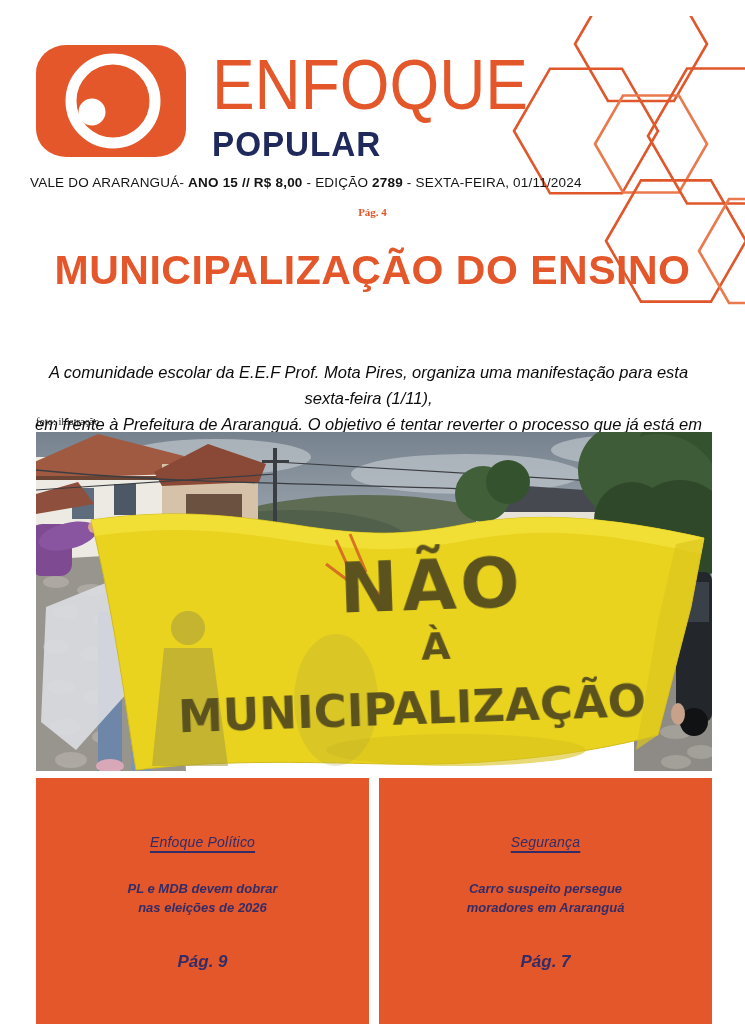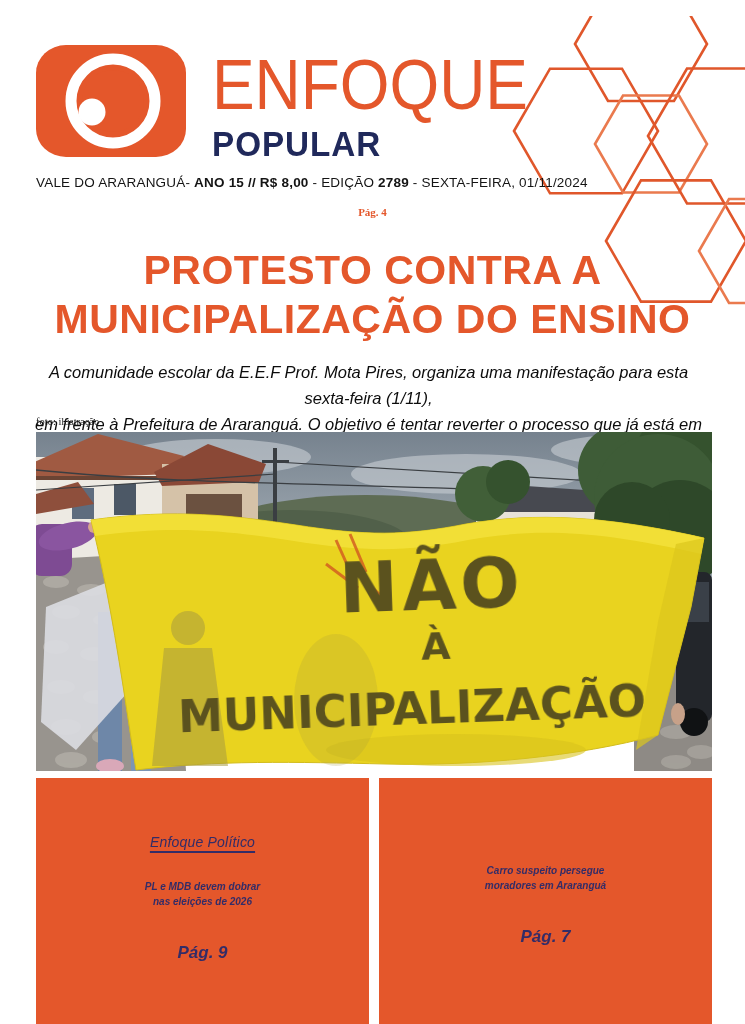--- a/index.html
+++ b/index.html
@@ -16,21 +16,21 @@
     color:var(--orange,#E4572B); font-size:71px; font-weight:400; line-height:.92;
     letter-spacing:0px; transform:scaleX(.90); transform-origin:left top; white-space:nowrap;
   }
   .brand-sub {
     color:var(--navy,#20295B); font-size:35px; font-weight:bold; letter-spacing:1px;
     transform:scaleX(.95); transform-origin:left top; margin-top:7px; white-space:nowrap;
   }
   .hexes { position:absolute; right:-2px; top:0; width:256px; height:302px; }
   
   .tagline {
-    position:absolute; left:36px; top:159px; font-size:13.5px; color:#141414;
+    position:absolute; left:30px; top:159px; font-size:13.5px; color:#141414;
     letter-spacing:.2px; white-space:nowrap;
   }
   .tagline b { font-weight:bold; }
   
   .pag-ref {
     position:absolute; top:190px; left:0; width:100%; text-align:center;
     color:var(--orange,#E4572B); font-size:11px; font-weight:bold;font-family:Liberation Serif, serif;
   }
   .headline {
     position:absolute; top:230px; left:0; width:100%; text-align:center;
@@ -59,21 +59,21 @@
     display:flex; gap:10px;
   }
   .teaser {
     flex:1; background:var(--orange,#E4572B); color:var(--teaser,#332C67);
     text-align:center; padding-top:56px; cursor:pointer;
   }
   .t-section {
     font-size:14px; font-weight:normal; font-style:italic; letter-spacing:.2px;
     text-decoration:underline; text-underline-offset:4px; text-decoration-thickness:1.5px;
   }
-  .t-title { margin-top:30px; font-size:10px; font-weight:bold; font-style:italic; line-height:1.45; }
+  .t-title { margin-top:30px; font-size:13px; font-weight:bold; font-style:italic; line-height:1.45; }
   .t-title span { display:block; }
   .t-page { margin-top:34px; font-size:17px; font-weight:bold; font-style:italic; }
 </style>
 </head>
 <body>
 
 <div class="page">
 
   <header>
     <svg class="logo" viewBox="0 0 152 114" aria-hidden="true">
@@ -96,21 +96,20 @@
         <polygon stroke="#EA7A4E" points="208,235 238,183 298,183 328,235 298,287 238,287"></polygon>
       </g>
     </svg>
   </header>
 
   <div class="tagline"><span>VALE DO ARARANGUÁ- </span><b>ANO 15 // R$ 8,00</b><span> - EDIÇÃO </span><b>2789</b><span> - SEXTA-FEIRA, 01/11/2024</span></div>
 
   <div class="pag-ref">Pág. 4</div>
 
   <h1 class="headline">
-    <span>PROTESTO CONTRA A</span>
     <span>MUNICIPALIZAÇÃO DO ENSINO</span>
   </h1>
 
   <p class="deck">
     <span>A comunidade escolar da E.E.F Prof. Mota Pires, organiza uma manifestação para esta sexta-feira (1/11),</span>
     <span>em frente à Prefeitura de Araranguá. O objetivo é tentar reverter o processo que já está em andamento</span>
   </p>
 
   <div class="credit">foto: ilustração</div>
 
@@ -263,20 +262,21 @@
   <div class="teasers">
     <div class="teaser">
       <div class="t-section">Enfoque Político</div>
       <div class="t-title">
         <span>PL e MDB devem dobrar</span>
         <span>nas eleições de 2026</span>
       </div>
       <div class="t-page">Pág. 9</div>
     </div>
     <div class="teaser">
+      <div class="t-section">Segurança</div>
       <div class="t-title">
         <span>Carro suspeito persegue</span>
         <span>moradores em Araranguá</span>
       </div>
       <div class="t-page">Pág. 7</div>
     </div>
   </div>
 
 </div>
 

